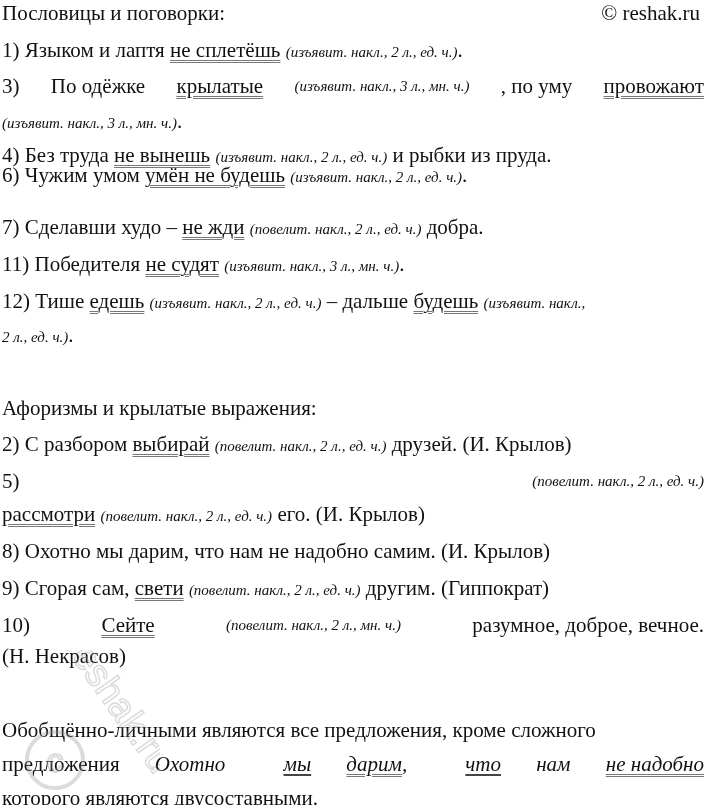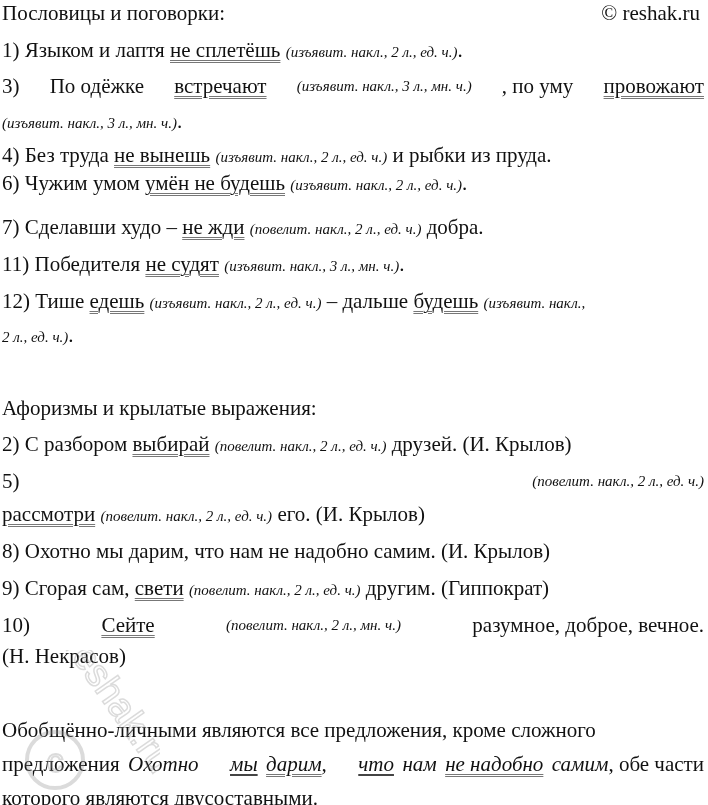--- a/index.html
+++ b/index.html
@@ -41,37 +41,37 @@
 
   <div class="line" style="top:37px">
     <span>1)</span> <span>Языком и лаптя</span>
     <span class="pred">не сплетёшь</span>
     <span class="gram">(изъявит. накл., 2 л., ед. ч.)</span><span>.</span>
   </div>
 
   <div class="line just" style="top:73px">
     <span>3)</span>
       <span>По одёжке</span>
-    <span class="pred">встречают</span>
+    <span class="pred">крылатые</span>
     <span class="gram">(изъявит. накл., 3 л., мн. ч.)</span>
     <span>, по уму</span>
     <span class="pred">провожают</span>
   </div>
   <div class="line" style="top:108px">
     <span class="gram">(изъявит. накл., 3 л., мн. ч.)</span><span>.</span>
   </div>
 
   <div class="line" style="top:142px">
     <span>4)</span> <span>Без труда</span>
     <span class="pred">не вынешь</span>
     <span class="gram">(изъявит. накл., 2 л., ед. ч.)</span>
     <span>и рыбки из пруда.</span>
   </div>
 
-  <div class="line" style="top:170px">
+  <div class="line" style="top:162px">
     <span>6)</span> <span>Чужим умом</span>
     <span class="pred">умён не будешь</span>
     <span class="gram">(изъявит. накл., 2 л., ед. ч.)</span><span>.</span>
   </div>
 
   <div class="line" style="top:214px">
     <span>7)</span> <span>Сделавши худо –</span>
     <span class="pred">не жди</span>
     <span class="gram">(повелит. накл., 2 л., ед. ч.)</span>
     <span>добра.</span>
@@ -139,21 +139,20 @@
     <span>Обобщённо-личными являются все предложения, кроме сложного</span>
   </div>
   <div class="line" style="top:751px; width:702px; display:flex; justify-content:space-between;">
     <span>предложения</span>
     <span class="it">Охотно</span>
     <span class="it subj">мы</span>
     <span><span class="it pred">дарим</span><span class="it">,</span></span>
     <span class="it subj">что</span>
     <span class="it">нам</span>
     <span class="it pred">не надобно</span>
-    <span><span class="it">самим</span><span>, обе части</span></span>
   </div>
   <div class="line" style="top:785px">которого являются двусоставными.</div>
 
 </div>
 
 <svg class="watermark" viewBox="0 0 150 150">
   <circle cx="45" cy="110" r="28" fill="none" stroke="#999" stroke-width="4"></circle>
   <text x="45" y="122" text-anchor="middle" font-family="Liberation Sans, sans-serif" font-size="34" fill="none" stroke="#999" stroke-width="2">c</text>
   <text x="20" y="20" transform="rotate(55 60 40)" font-family="Liberation Sans, sans-serif" font-size="38" fill="none" stroke="#999" stroke-width="1.5">reshak.ru</text>
 </svg>

